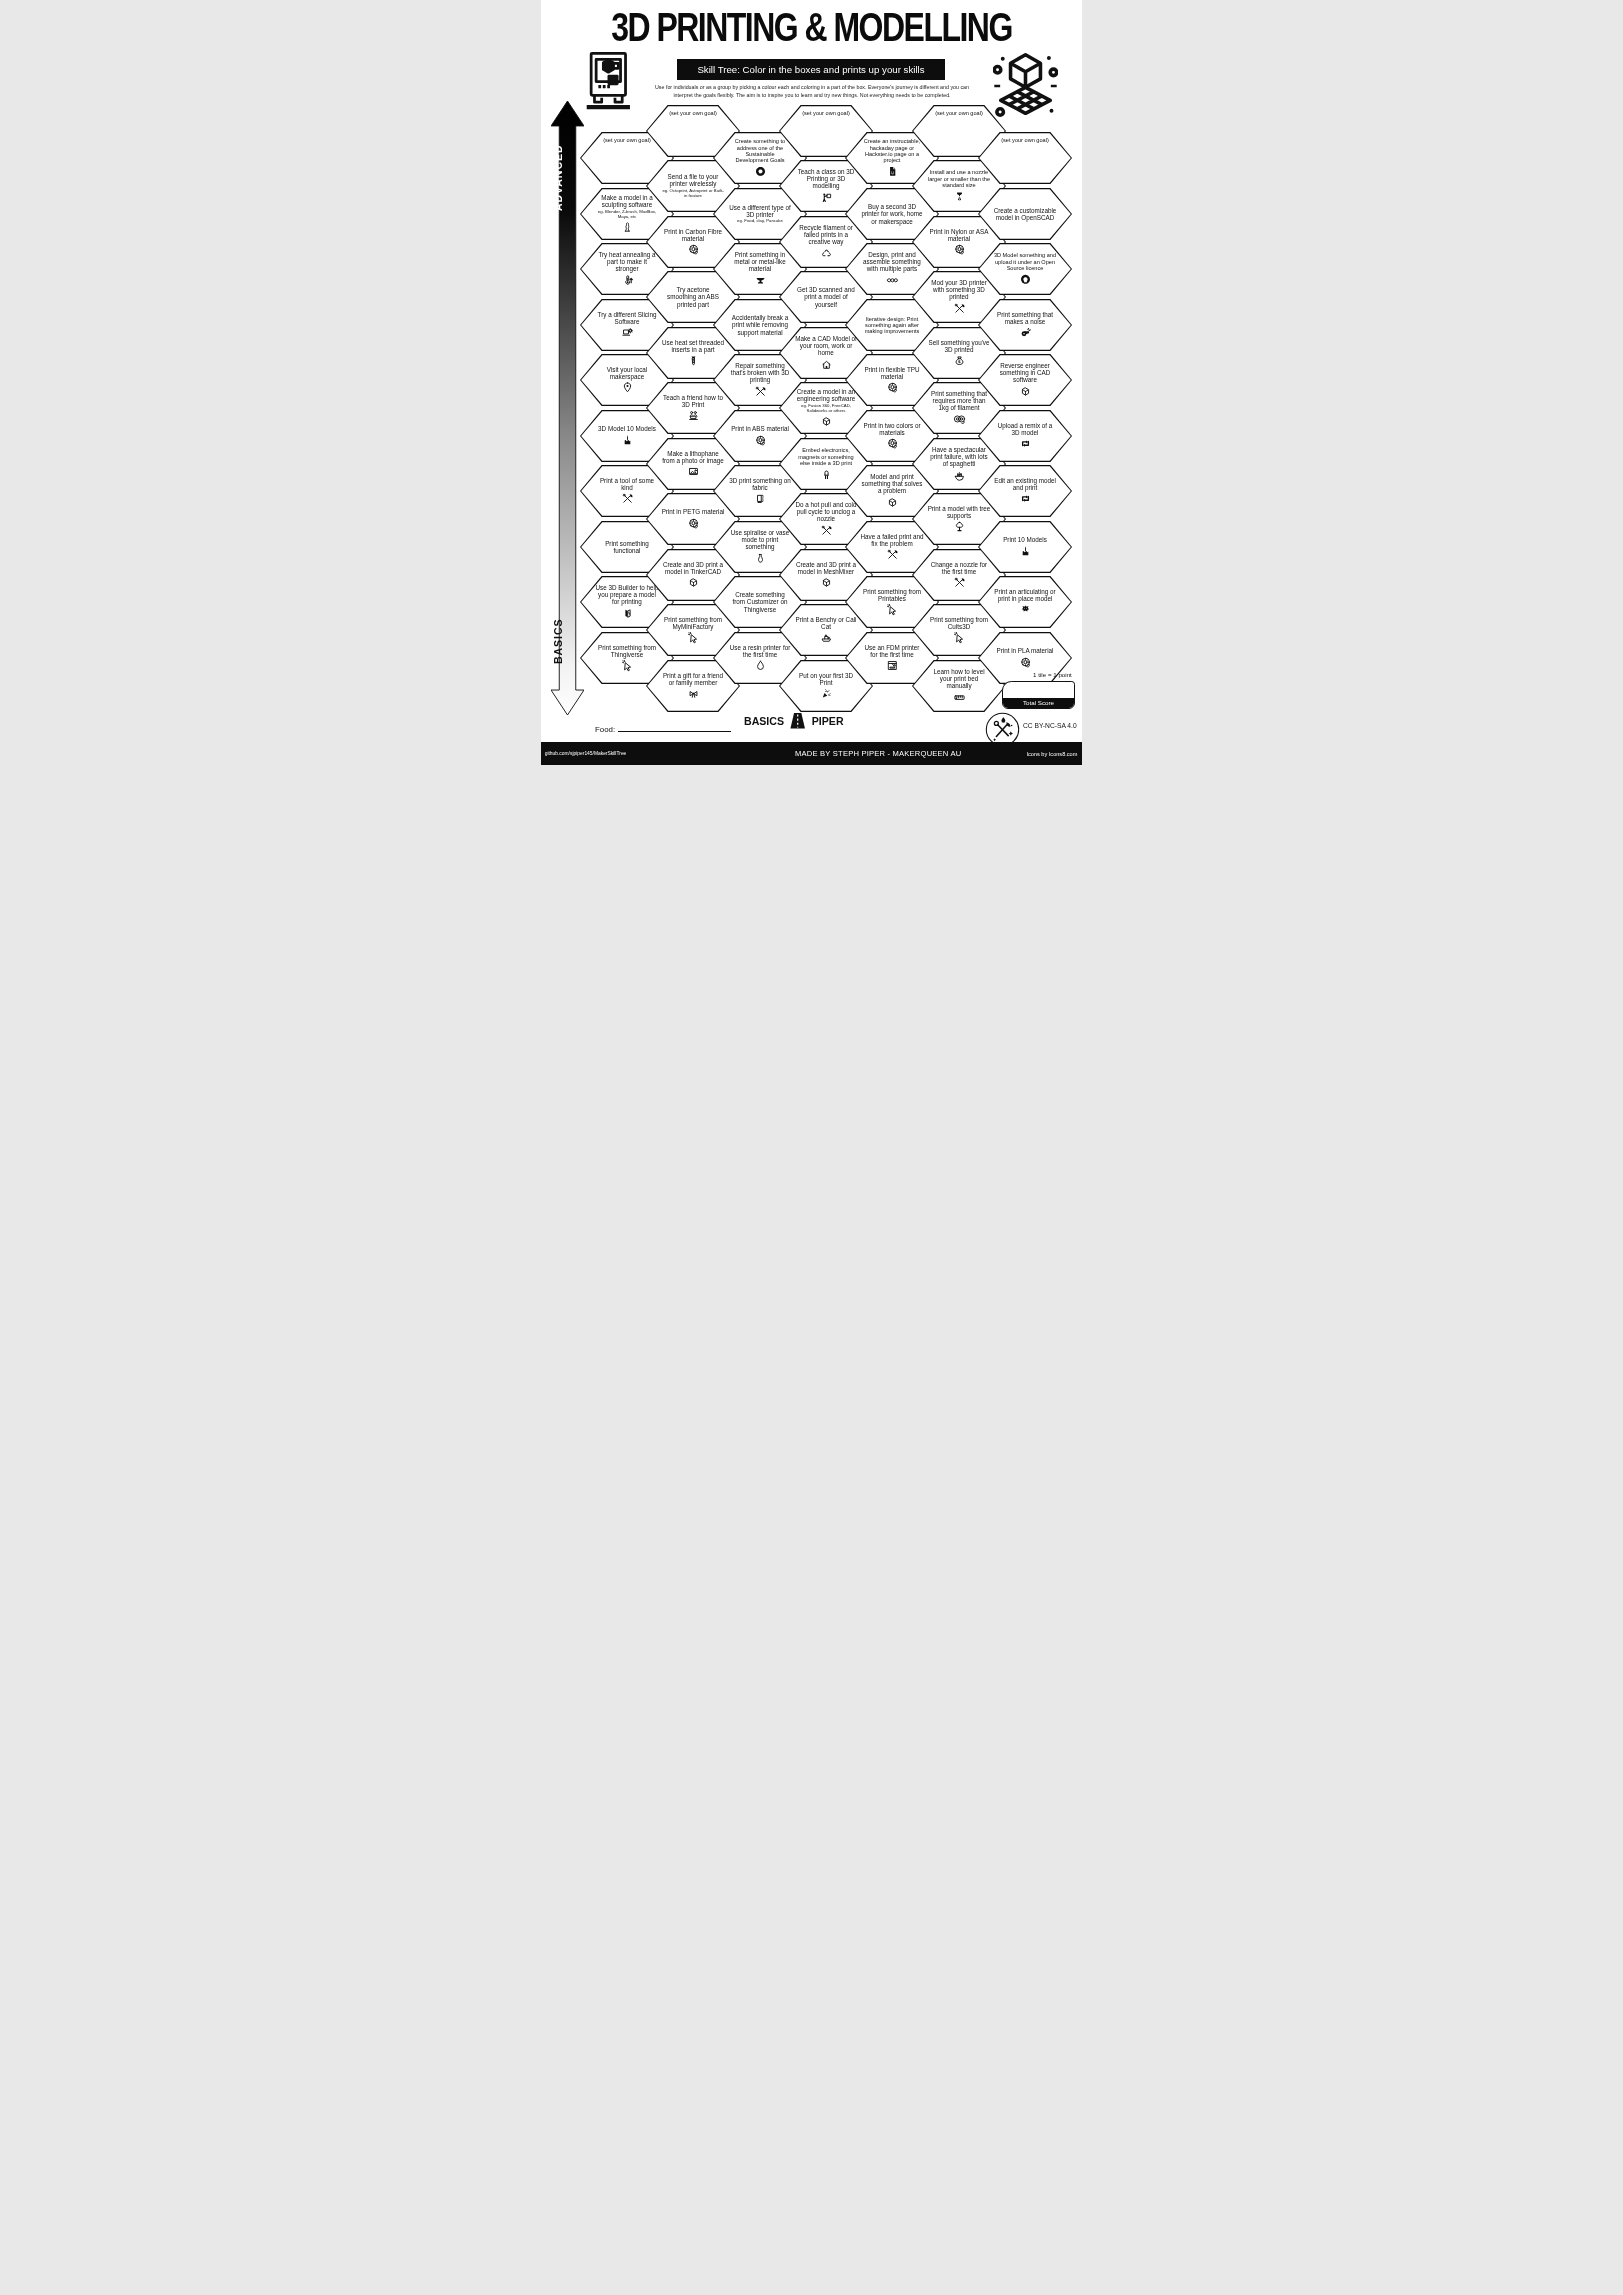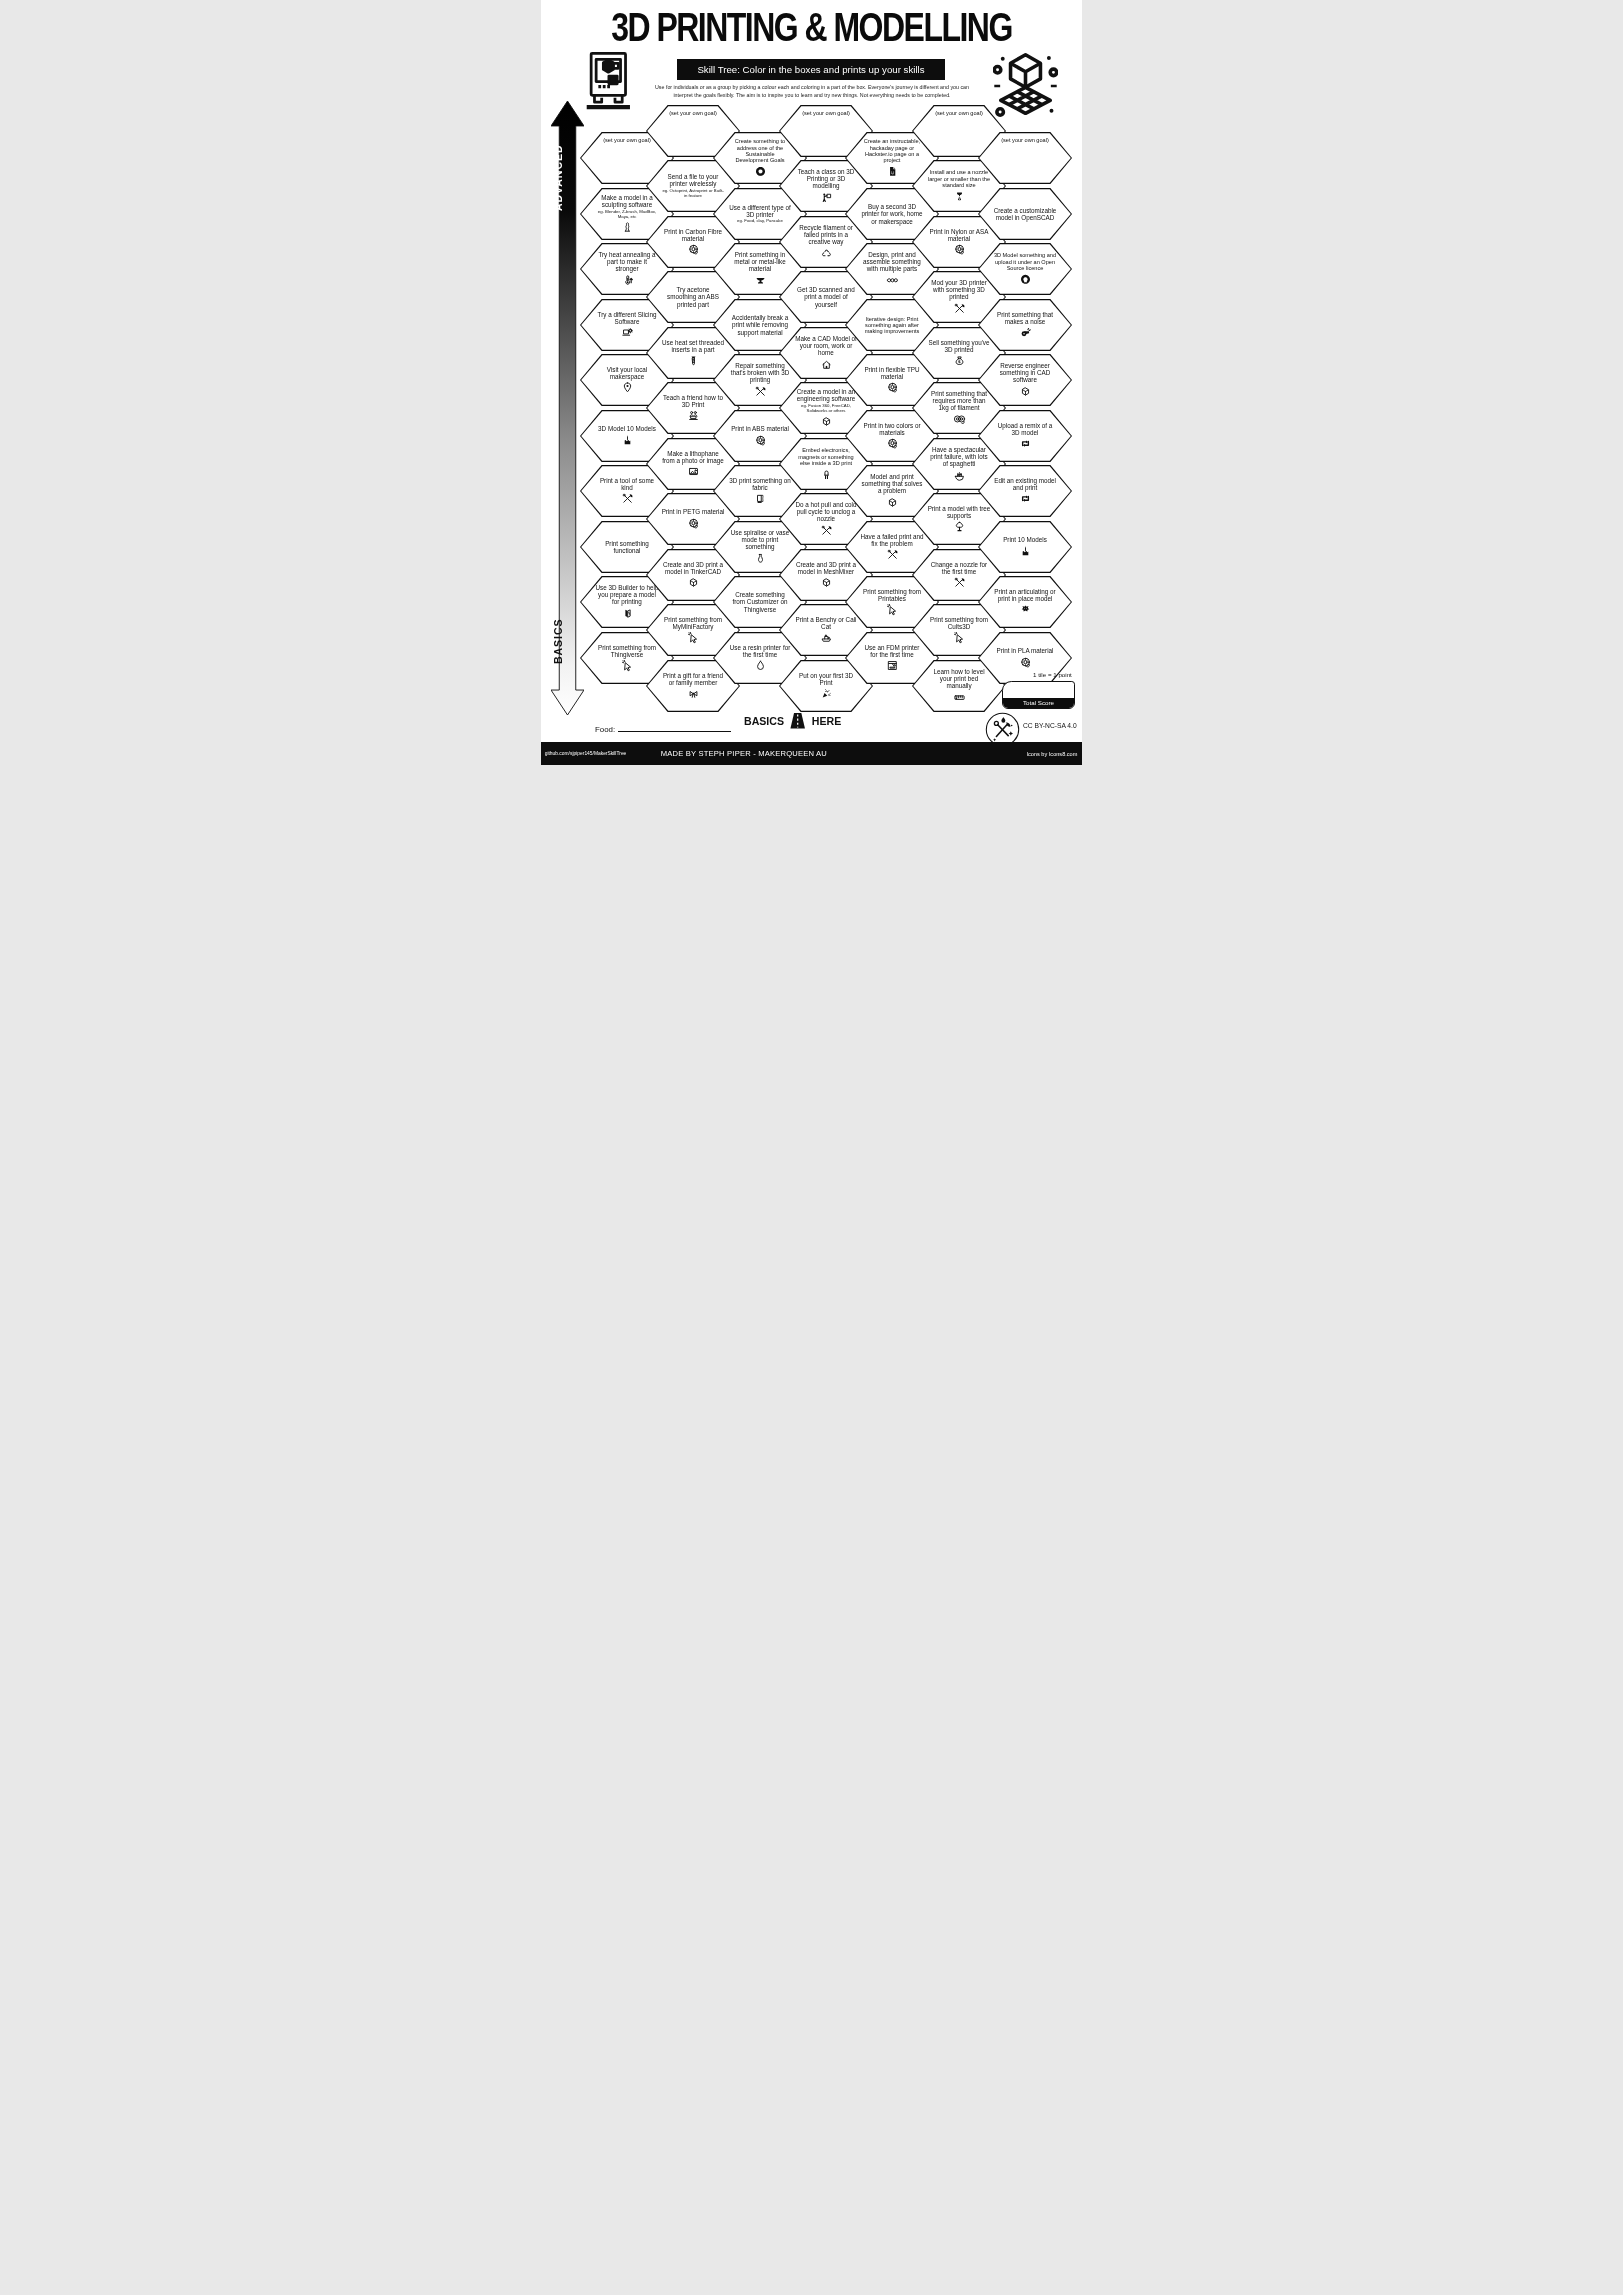--- a/index.html
+++ b/index.html
@@ -70,21 +70,21 @@
   }
   .score-band{background:#0d0d0d;color:#fff;text-align:center;font-size:6.2px;padding:1.4px 0 1.9px;}
   .cc-badge{position:absolute;left:444px;top:712px;width:35px;height:35px;}
   .cc-text{position:absolute;left:482px;top:722px;font-size:6.7px;white-space:nowrap;}
   
   .footer{
     position:absolute;left:0;bottom:0;width:100%;height:23px;background:#0d0d0d;
     display:flex;align-items:center;color:#fff;
   }
   .footer .f-left{font-size:4.9px;margin-left:3.7px;width:116px;}
-  .footer .f-center{flex:1;text-align:left;font-size:7.6px;letter-spacing:0.2px;}
+  .footer .f-center{flex:1;text-align:right;font-size:7.6px;letter-spacing:0.2px;}
   .footer .f-right{font-size:5.6px;margin-right:4.6px;width:116px;text-align:right;}
 </style>
 </head>
 <body>
 
 <div class="page">
 
   <div class="title">3D PRINTING &amp; MODELLING</div>
 
   <div class="subtitle-bar">
@@ -823,21 +823,21 @@
     </div>
 
   <div class="start-here">
     <span>BASICS</span>
     <span class="start-road">
       <svg viewBox="0 0 40 36">
         <path d="M5 34L12.5 2h15L35 34z" fill="#111"></path>
         <path d="M20 5v27" stroke="#fff" stroke-width="2.6" stroke-dasharray="4.5 4" fill="none"></path>
       </svg>
     </span>
-    <span>HERE</span>
+    <span>PIPER</span>
   </div>
 
   <div class="name-row">
     <span>Food:</span><span class="name-line"></span>
   </div>
 
   <div class="tile-note">1 tile = 1 point</div>
 
   <div class="score-box">
     <div class="score-band">Total Score</div>

